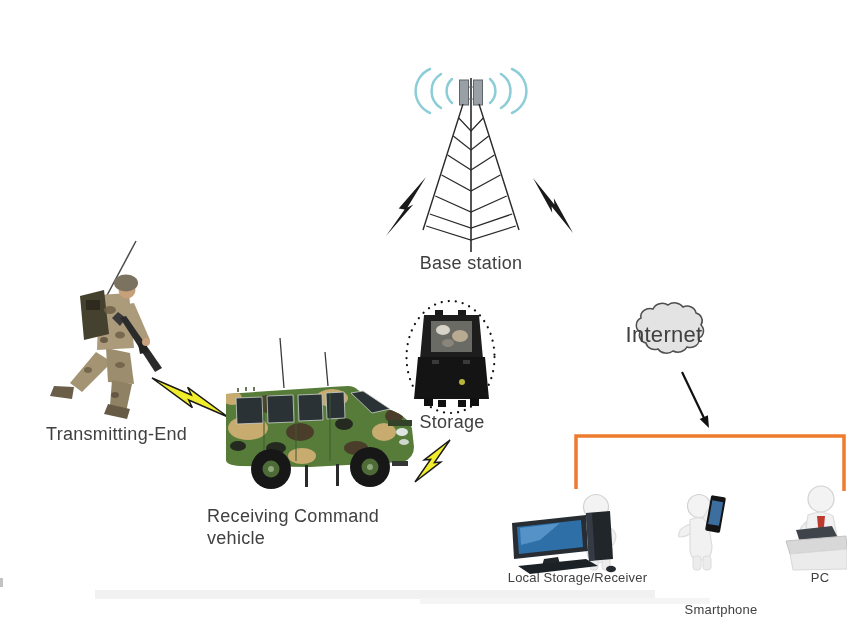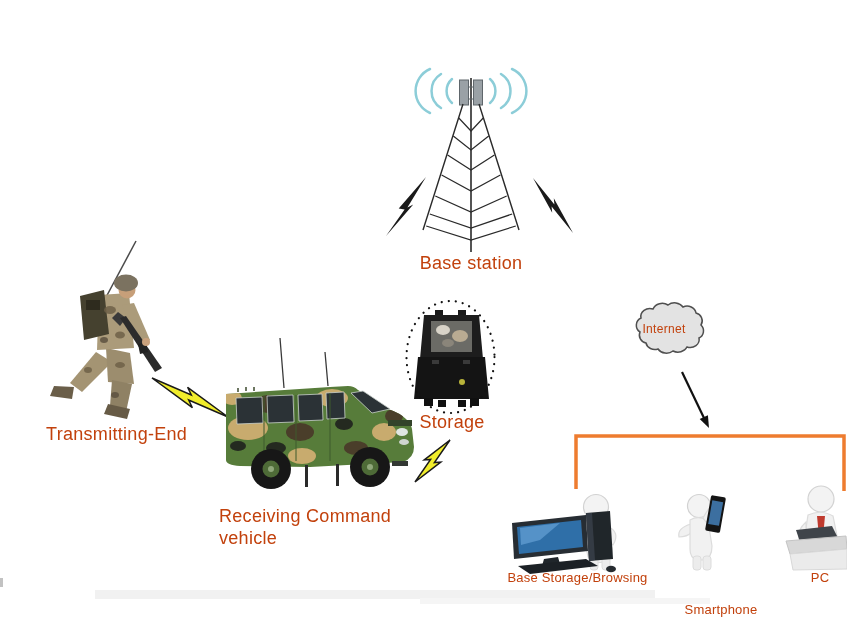--- a/index.html
+++ b/index.html
@@ -2,21 +2,21 @@
 <html><head>
 <meta charset="utf-8">
 <style>
   html,body{margin:0;padding:0;background:#fff;}
   .stage{
     position:relative;width:847px;height:636px;background:#ffffff;
     overflow:hidden;font-family:"Liberation Sans",sans-serif;
   }
   .stage svg{position:absolute;left:0;top:0;}
   .lbl{
-    position:absolute;color:#c2410c;font-size:18px;letter-spacing:.3px;
+    position:absolute;color:#404040;font-size:18px;letter-spacing:.3px;
     font-family:"Liberation Sans",sans-serif;white-space:nowrap;
   }
   .lbl.small{font-size:13px;letter-spacing:.2px;}
   .lbl.center{text-align:center;}
   .lbl.twoline{white-space:pre-line;line-height:1.2;}
 </style>
 </head>
 <body>
 
 <div class="stage">
@@ -217,26 +217,26 @@
     <polygon points="796,530 832,526 838,538 800,542" fill="#3f444a"></polygon>
     <polygon points="786,541 846,536 847,549 790,554" fill="#d8d8d8" stroke="#c4c4c4" stroke-width="1"></polygon>
     <polygon points="790,554 847,549 847,569 793,570" fill="#ebebeb" stroke="#d8d8d8" stroke-width="1"></polygon>
   </g>
 </svg>
 
 <div class="lbl center" style="left:401px;top:253px;width:140px;">Base station</div>
 
 <div class="lbl" style="left:6px;top:424px;margin-left:40px;">Transmitting-End</div>
 
-<div class="lbl twoline" style="left:207px;top:506px;margin-left:12px;">Receiving Command
+<div class="lbl twoline" style="left:207px;top:506px;">Receiving Command
  vehicle</div>
 
 <div class="lbl center" style="left:402px;top:412px;width:100px;">Storage</div>
 
-<div class="lbl center" style="left:624px;top:322px;width:80px;font-size:12px;">Internet</div>
-
-<div class="lbl small center" style="left:500px;top:570px;width:155px;">Base Storage/Browsing</div>
+<div class="lbl center" style="left:624px;top:322px;width:80px;font-size:22px;">Internet</div>
+
+<div class="lbl small center" style="left:500px;top:570px;width:155px;">Local Storage/Receiver</div>
 
 <div class="lbl small center" style="left:676px;top:602px;width:90px;">Smartphone</div>
 
 <div class="lbl small center" style="left:795px;top:570px;width:50px;">PC</div>
 
 </div>
 
 </body></html>

